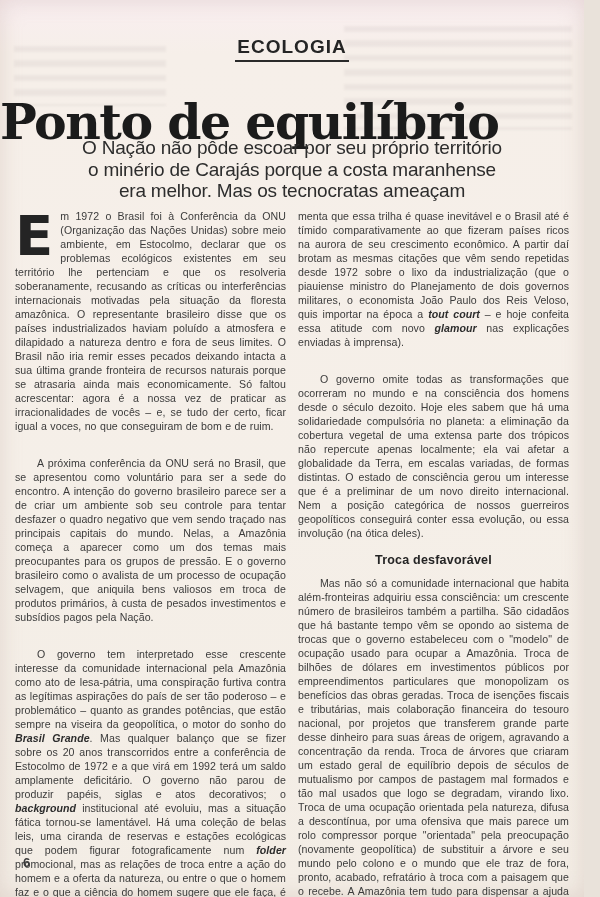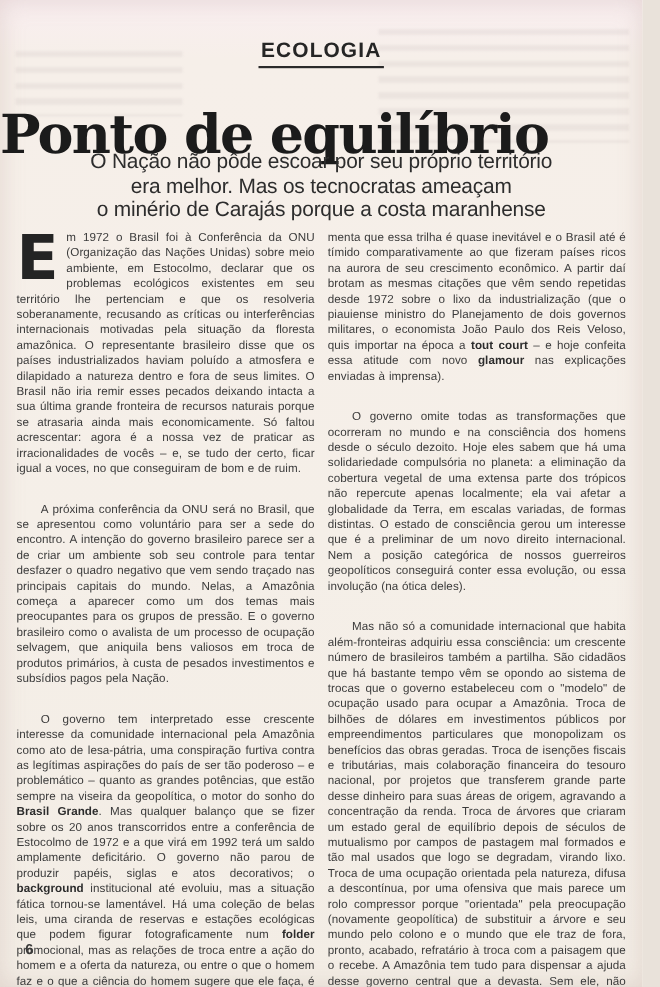--- a/index.html
+++ b/index.html
@@ -47,21 +47,21 @@
     display: flex; gap: 12px;
   }
   .col { width: 282px; }
   .para {
     margin: 0; font-size: 10.6px; line-height: 14px;
     text-align: justify; color: #3b3b3b;
     letter-spacing: 0.05px; word-spacing: 0.4px;
   }
   .para + .para { margin-top: 23px; }
   .para.indent { text-indent: 22px; }
-  .para b { color: #2c2c2c; }
+  .para b { color: #2c2c2c; font-style: italic; }
   .dropcap {
     float: left; font-family: "DejaVu Sans", sans-serif; font-weight: 800;
     font-size: 56px; line-height: 46px; padding: 4px 7px 0 0;
     color: #242424;
   }
   .subhead {
     margin: 13px 0 9px 0; text-align: center;
     font-size: 12.5px; font-weight: bold; color: #242424;
     letter-spacing: 0.2px;
   }
@@ -79,33 +79,34 @@
   <div class="bleed bleed-tr"></div>
 
   <div class="kicker-wrap">
     <span class="kicker">ECOLOGIA</span>
   </div>
 
   <h1 class="headline">Ponto de equilíbrio</h1>
 
   <div class="deck">
       <div>O Nação não pôde escoar por seu próprio território</div>
+      <div>o minério de Carajás porque a costa maranhense</div>
       <div>era melhor. Mas os tecnocratas ameaçam</div>
-      <div>o minério de Carajás porque a costa maranhense</div>
     </div>
 
   <div class="columns">
     <div class="col">
         <p class="para"><span class="dropcap">E</span>m 1972 o Brasil foi à Conferência da ONU (Organização das Nações Unidas) sobre meio ambiente, em Estocolmo, declarar que os problemas ecológicos existentes em seu território lhe pertenciam e que os resolveria soberanamente, recusando as críticas ou interferências internacionais motivadas pela situação da floresta amazônica. O representante brasileiro disse que os países industrializados haviam poluído a atmosfera e dilapidado a natureza dentro e fora de seus limites. O Brasil não iria remir esses pecados deixando intacta a sua última grande fronteira de recursos naturais porque se atrasaria ainda mais economicamente. Só faltou acrescentar: agora é a nossa vez de praticar as irracionalidades de vocês – e, se tudo der certo, ficar igual a voces, no que conseguiram de bom e de ruim.</p>
         <p class="para indent">A próxima conferência da ONU será no Brasil, que se apresentou como voluntário para ser a sede do encontro. A intenção do governo brasileiro parece ser a de criar um ambiente sob seu controle para tentar desfazer o quadro negativo que vem sendo traçado nas principais capitais do mundo. Nelas, a Amazônia começa a aparecer como um dos temas mais preocupantes para os grupos de pressão. E o governo brasileiro como o avalista de um processo de ocupação selvagem, que aniquila bens valiosos em troca de produtos primários, à custa de pesados investimentos e subsídios pagos pela Nação.</p>
         <p class="para indent">O governo tem interpretado esse crescente interesse da comunidade internacional pela Amazônia como ato de lesa-pátria, uma conspiração furtiva contra as legítimas aspirações do país de ser tão poderoso – e problemático – quanto as grandes potências, que estão sempre na viseira da geopolítica, o motor do sonho do <b>Brasil Grande</b>. Mas qualquer balanço que se fizer sobre os 20 anos transcorridos entre a conferência de Estocolmo de 1972 e a que virá em 1992 terá um saldo amplamente deficitário. O governo não parou de produzir papéis, siglas e atos decorativos; o <b>background</b> institucional até evoluiu, mas a situação fática tornou-se lamentável. Há uma coleção de belas leis, uma ciranda de reservas e estações ecológicas que podem figurar fotograficamente num <b>folder</b> promocional, mas as relações de troca entre a ação do homem e a oferta da natureza, ou entre o que o homem faz e o que a ciência do homem sugere que ele faça, é negativo.</p>
         <p class="para indent">Como que se desculpando, o formas argu-</p>
       </div>
     <div class="col">
         <p class="para">menta que essa trilha é quase inevitável e o Brasil até é tímido comparativamente ao que fizeram países ricos na aurora de seu crescimento econômico. A partir daí brotam as mesmas citações que vêm sendo repetidas desde 1972 sobre o lixo da industrialização (que o piauiense ministro do Planejamento de dois governos militares, o economista João Paulo dos Reis Veloso, quis importar na época a <b>tout court</b> – e hoje confeita essa atitude com novo <b>glamour</b> nas explicações enviadas à imprensa).</p>
         <p class="para indent">O governo omite todas as transformações que ocorreram no mundo e na consciência dos homens desde o século dezoito. Hoje eles sabem que há uma solidariedade compulsória no planeta: a eliminação da cobertura vegetal de uma extensa parte dos trópicos não repercute apenas localmente; ela vai afetar a globalidade da Terra, em escalas variadas, de formas distintas. O estado de consciência gerou um interesse que é a preliminar de um novo direito internacional. Nem a posição categórica de nossos guerreiros geopolíticos conseguirá conter essa evolução, ou essa involução (na ótica deles).</p>
+        <h3 class="subhead">Troca desfavorável</h3>
         <p class="para indent">Mas não só a comunidade internacional que habita além-fronteiras adquiriu essa consciência: um crescente número de brasileiros também a partilha. São cidadãos que há bastante tempo vêm se opondo ao sistema de trocas que o governo estabeleceu com o "modelo" de ocupação usado para ocupar a Amazônia. Troca de bilhões de dólares em investimentos públicos por empreendimentos particulares que monopolizam os benefícios das obras geradas. Troca de isenções fiscais e tributárias, mais colaboração financeira do tesouro nacional, por projetos que transferem grande parte desse dinheiro para suas áreas de origem, agravando a concentração da renda. Troca de árvores que criaram um estado geral de equilíbrio depois de séculos de mutualismo por campos de pastagem mal formados e tão mal usados que logo se degradam, virando lixo. Troca de uma ocupação orientada pela natureza, difusa a descontínua, por uma ofensiva que mais parece um rolo compressor porque "orientada" pela preocupação (novamente geopolítica) de substituir a árvore e seu mundo pelo colono e o mundo que ele traz de fora, pronto, acabado, refratário à troca com a paisagem que o recebe. A Amazônia tem tudo para dispensar a ajuda desse governo central que a devasta. Sem ele, não teria tan-</p>
       </div>
   </div>
 
   <div class="folio">6</div>
 
 </div>
 
 </body></html>

